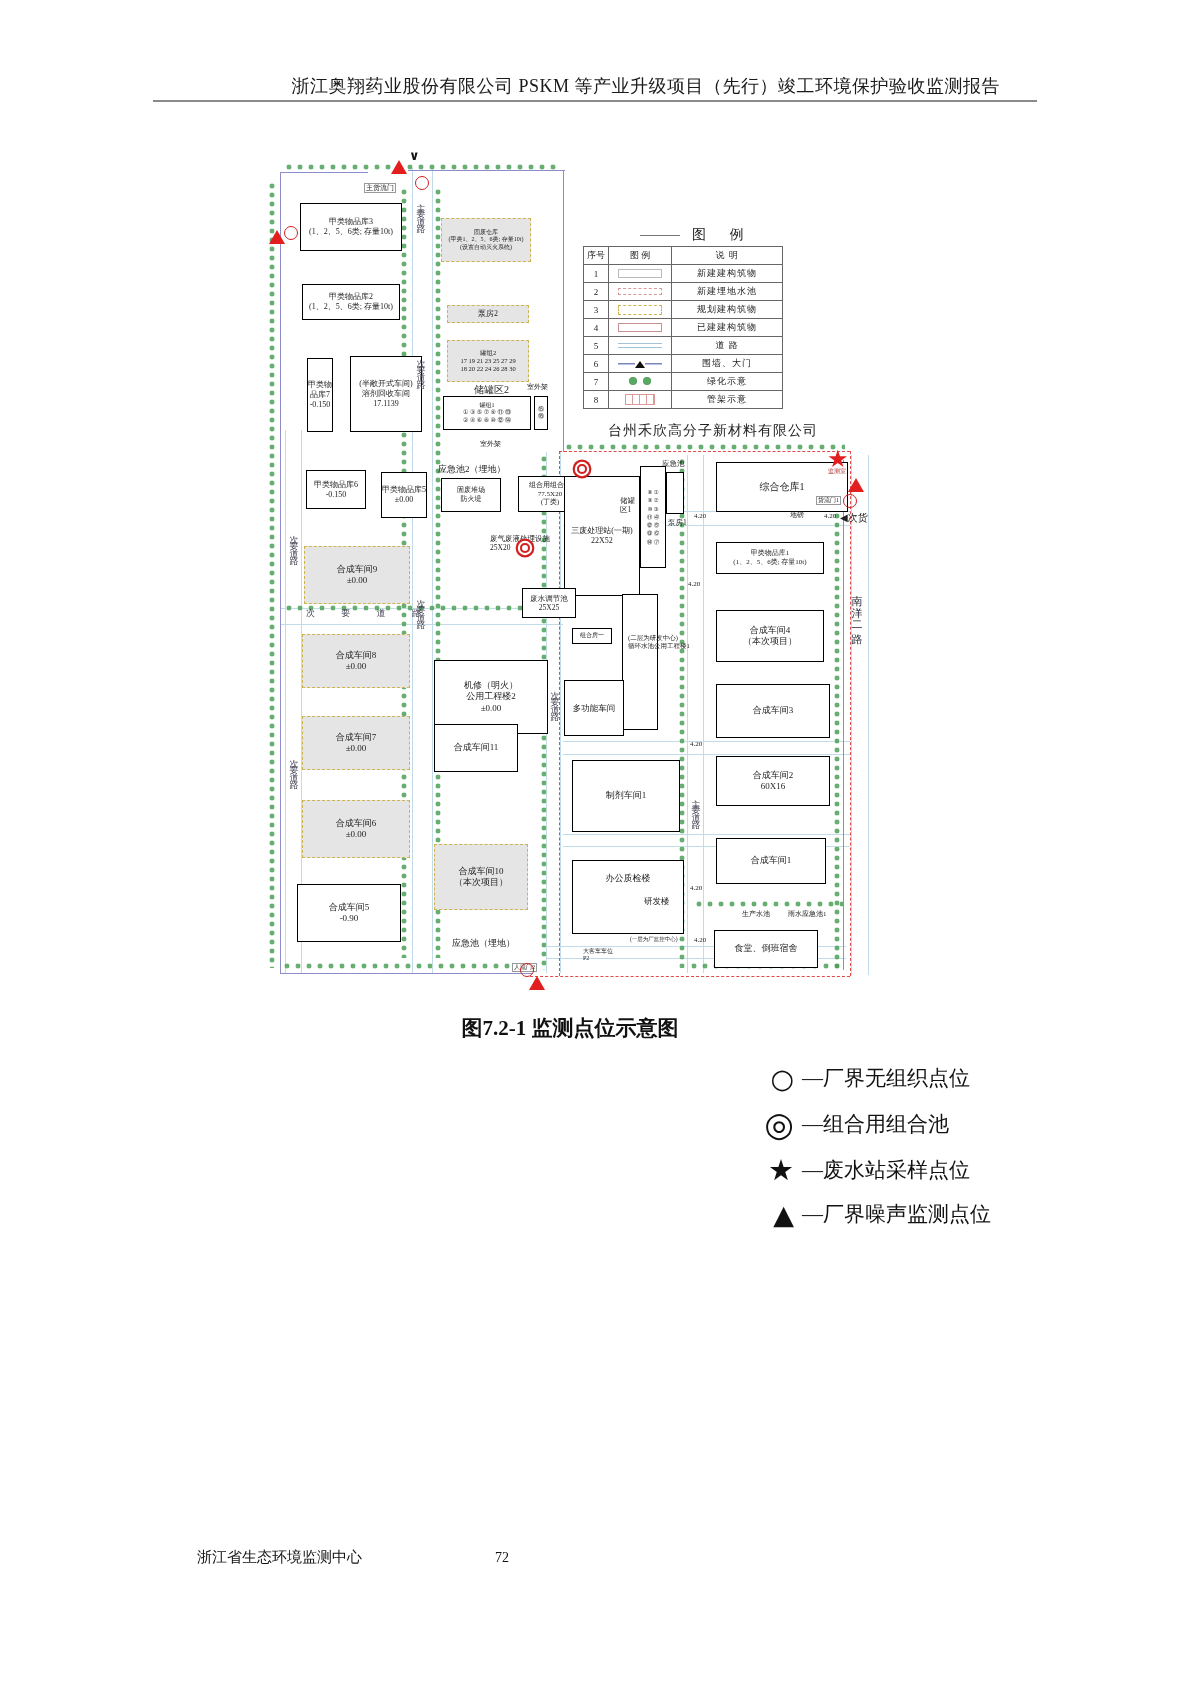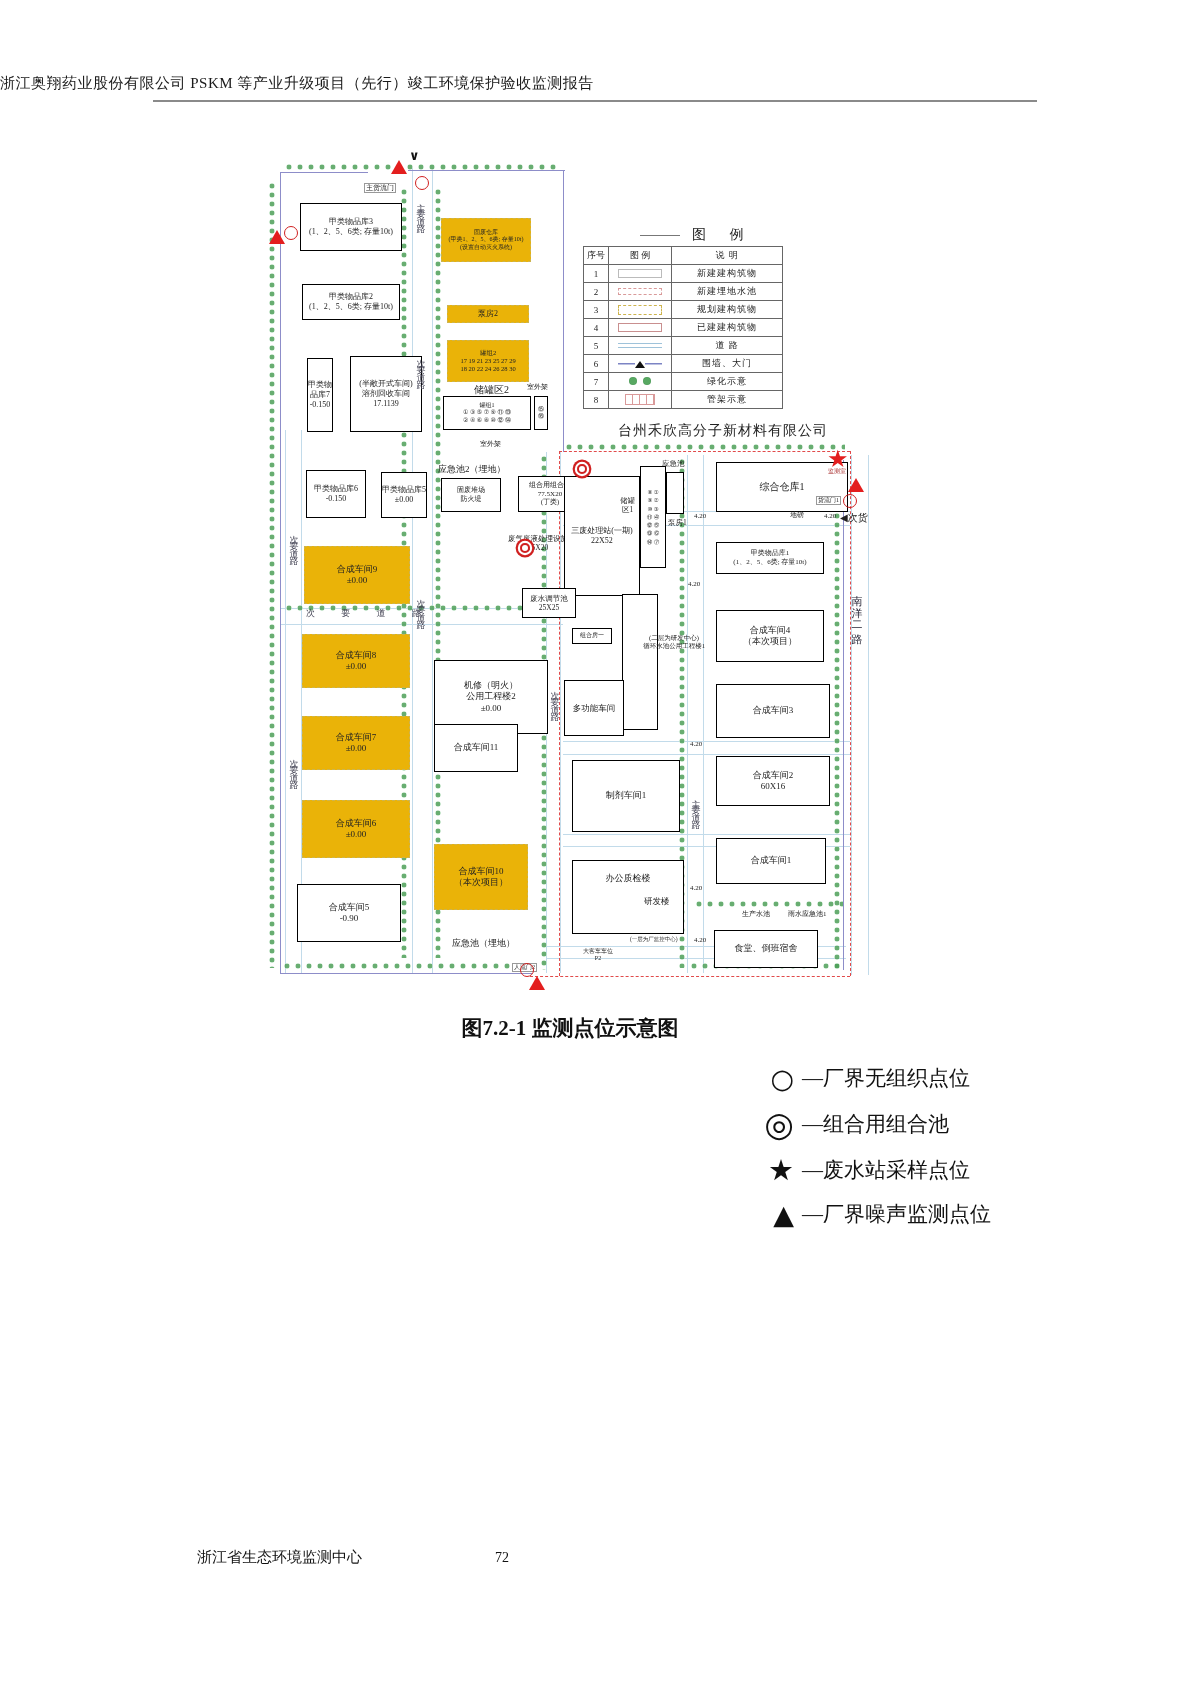--- a/index.html
+++ b/index.html
@@ -1,34 +1,34 @@
 <!DOCTYPE html>
 <html><head>
 <meta charset="utf-8">
 <style>
   html,body{margin:0;padding:0}
   body{width:1190px;height:1683px;position:relative;background:#fff;
        font-family:"Liberation Serif","DejaVu Serif",serif;color:#111;overflow:hidden}
   .abs{position:absolute}
   
-  .hdr{position:absolute;top:74px;left:0;width:1000px;text-align:left;font-size:15px;letter-spacing:.5px;color:#1a1a1a}
+  .hdr{position:absolute;top:74px;left:0;width:1000px;text-align:right;font-size:18px;letter-spacing:.5px;color:#1a1a1a}
   .hdr-rule{position:absolute;top:100px;left:153px;width:884px;border-top:2.5px solid #8a8a8a}
   .foot-l{position:absolute;left:197px;top:1548px;font-size:15px}
   .foot-p{position:absolute;left:495px;top:1550px;font-size:14px}
   
   .cap{position:absolute;left:380px;top:1014px;width:380px;text-align:center;font-size:21px;font-weight:bold}
   .mlrow{position:absolute;left:742px;height:44px;display:flex;align-items:center}
   .mlsym{width:52px;text-align:right;padding-right:8px;line-height:1;font-family:"DejaVu Sans",sans-serif;color:#111}
   .mltxt{font-size:21px;color:#111;white-space:nowrap}
   
   .b{position:absolute;box-sizing:border-box;display:flex;flex-direction:column;align-items:center;justify-content:center;
      text-align:center;white-space:pre-line;line-height:1.25;font-size:8px;color:#222;background:#fff}
   .pink{border:1px solid #000000}
-  .yel{border:1.5px dashed #cdb44e;background:#eab308}
-  .lbl{position:absolute;white-space:pre-line;line-height:1.2;color:#222;text-align:center;font-size:8px}
+  .yel{border:1.5px dashed #cdb44e;background:#e5e5e5}
+  .lbl{position:absolute;white-space:pre-line;line-height:1.2;color:#222;font-size:8px}
   .gate{border:.5px solid #999;background:#fff;padding:0 1px}
   .vt{position:absolute;writing-mode:vertical-rl;text-orientation:upright;letter-spacing:7px;font-size:9px;color:#445}
   .road-v{position:absolute;border-left:1px solid #c2dbea;border-right:1px solid #c2dbea}
   .road-h{position:absolute;border-top:1px solid #c2dbea;border-bottom:1px solid #c2dbea}
   .veg{position:absolute;background-image:radial-gradient(circle at 4px 4px,#4d9f58 2.1px,#b9dfc0 2.5px,transparent 3.1px);
        background-size:11px 9px;opacity:.85}
   .fb-h{position:absolute;border-top:1.5px solid #8d8dc9}
   .fb-v{position:absolute;border-left:1.5px solid #8d8dc9}
   .fr-h{position:absolute;border-top:1.6px dashed #e14a4a}
   .fr-v{position:absolute;border-left:1.6px dashed #e14a4a}
@@ -197,21 +197,21 @@
   <div class="b pink" style="left:307px;top:358px;width:26px;height:74px;font-size:8px;overflow:visible">甲类物品库7
 -0.150</div>
   <div class="b pink" style="left:350px;top:356px;width:72px;height:76px;font-size:8px">(半敞开式车间)
 溶剂回收车间
 17.1139</div>
   <div class="lbl" style="left:527px;top:383px;font-size:7px">室外架</div>
   <div class="lbl" style="left:480px;top:440px;font-size:7px">室外架</div>
   <div class="lbl" style="left:438px;top:464px;font-size:9px">应急池2（埋地）</div>
   <div class="b pink" style="left:441px;top:478px;width:60px;height:34px;font-size:7px">固废堆场
 防火堤</div>
-  <div class="b pink" style="left:306px;top:470px;width:60px;height:48px;font-size:8px">甲类物品库6
+  <div class="b pink" style="left:306px;top:470px;width:60px;height:39px;font-size:8px">甲类物品库6
 -0.150</div>
   <div class="b pink" style="left:381px;top:472px;width:46px;height:46px;font-size:8px">甲类物品库5
 ±0.00</div>
   <div class="b pink" style="left:518px;top:476px;width:64px;height:36px;font-size:7px">组合用组合池
 77.5X20
 (丁类)</div>
   <div class="lbl" style="left:490px;top:534px;width:96px;font-size:7.5px">废气废液处理设施
 25X20</div>
   <div class="b pink" style="left:564px;top:476px;width:76px;height:120px;font-size:8px">三废处理站(一期)
 22X52</div>

